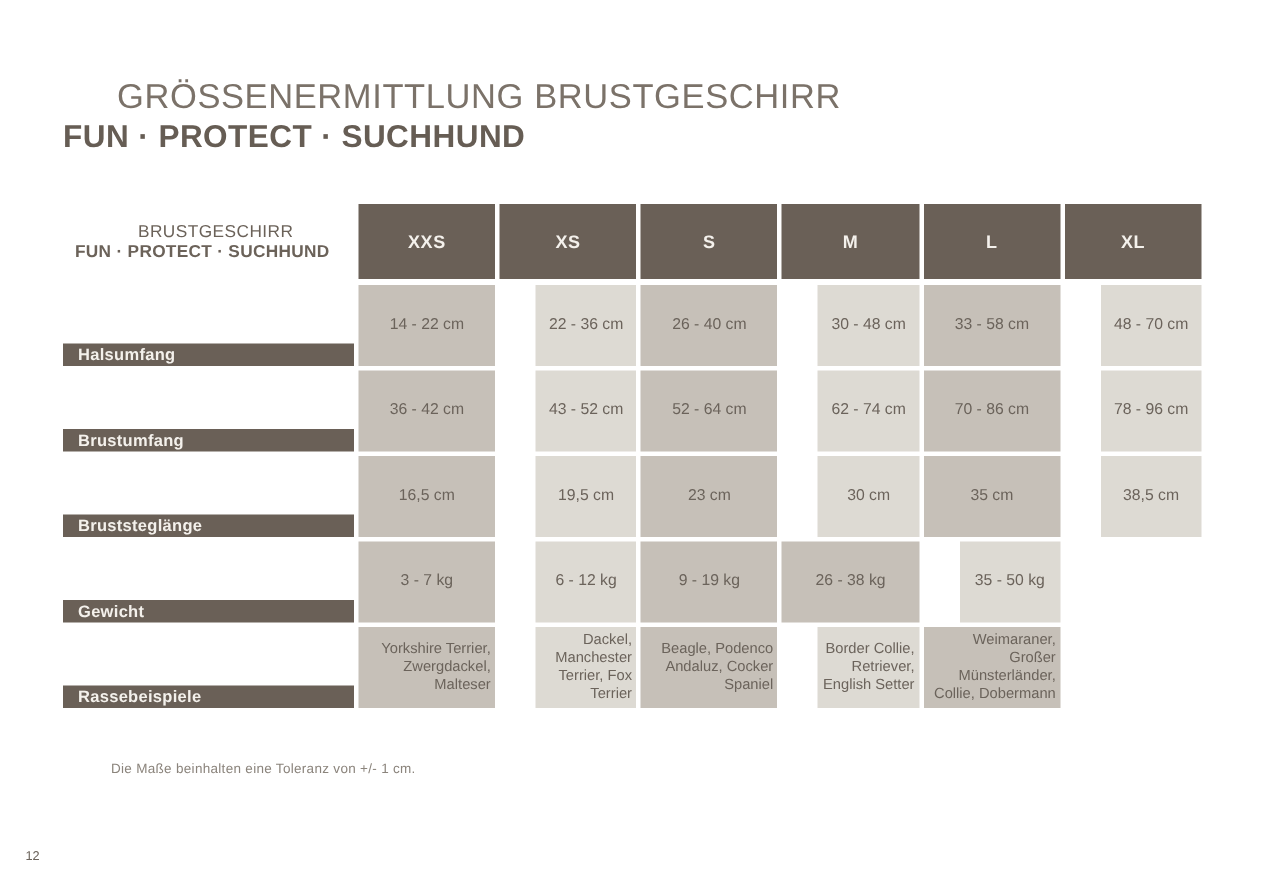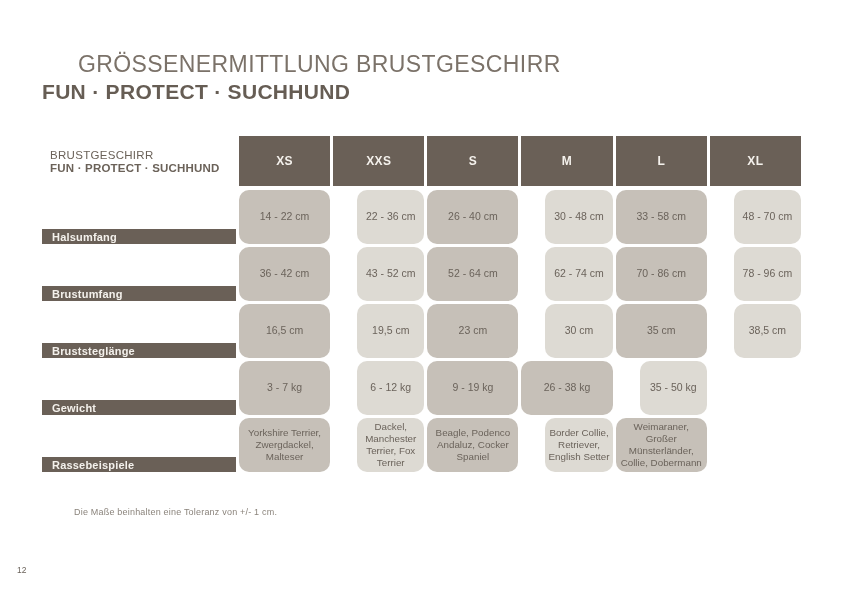--- a/index.html
+++ b/index.html
@@ -24,36 +24,36 @@
     grid-template-columns:194px repeat(6, 1fr);
     column-gap:3px;
     height:54px;
     margin-bottom:3px;
   }
   .t-row.head { height:50px; margin-bottom:4px; }
   .corner-cell {
     background:#ffffff; display:flex; flex-direction:column;
     justify-content:center; padding-left:8px;
   }
-  .corner-l1 { font-size:11.5px; font-weight:400; color:#6b6259; letter-spacing:0.3px; }
+  .corner-l1 { font-size:11.5px; font-weight:400; color:#6b6259; letter-spacing:0.3px;margin-left:42px; }
   .corner-l2 { font-size:11.5px; font-weight:700; color:#6b6259; letter-spacing:0.2px; margin-top:1px; }
   .size-head {
     background:#6a6057; color:#f4f1ec;
     display:flex; align-items:center; justify-content:center;
     font-size:12px; font-weight:700; letter-spacing:0.4px;
   }
   .row-label {
     background:#6a6057; color:#f4f1ec;
     display:flex; align-items:center;
     padding-left:10px; font-size:11px; font-weight:700; letter-spacing:0.2px;margin-top:39px;
   }
   .d-cell {
     display:flex; align-items:center; justify-content:center;
-    text-align:center; font-size:10.5px; color:#6b635b;
-    line-height:1.25; padding:2px 3px;border-radius:10px;
+    text-align:right; font-size:10.5px; color:#6b635b;
+    line-height:1.25; padding:2px 3px;
   }
   .c-odd  { background:#c6c0b8; }
   .c-even { background:#dddad3;margin-left:24px; }
   .breeds .d-cell { font-size:9.8px; }
   .footnote {
     position:absolute; left:42px; top:507px;
     font-size:9px; color:#8b847c; letter-spacing:0.2px;padding-left:32px;
   }
   .page-number {
     position:absolute; left:17px; top:565px;
@@ -70,22 +70,22 @@
     <div class="title-line2">FUN · PROTECT · SUCHHUND</div>
   </div>
 
   <div class="size-table">
 
     <div class="t-row head">
       <div class="corner-cell">
         <div class="corner-l1">BRUSTGESCHIRR</div>
         <div class="corner-l2">FUN · PROTECT · SUCHHUND</div>
       </div>
+      <div class="size-head">XXS</div>
       <div class="size-head">XS</div>
-      <div class="size-head">XXS</div>
       <div class="size-head">S</div>
       <div class="size-head">M</div>
       <div class="size-head">L</div>
       <div class="size-head">XL</div>
     </div>
 
     <div class="t-row">
       <div class="row-label">Halsumfang</div>
       <div class="d-cell c-odd">14 - 22 cm</div>
       <div class="d-cell c-even">22 - 36 cm</div>

